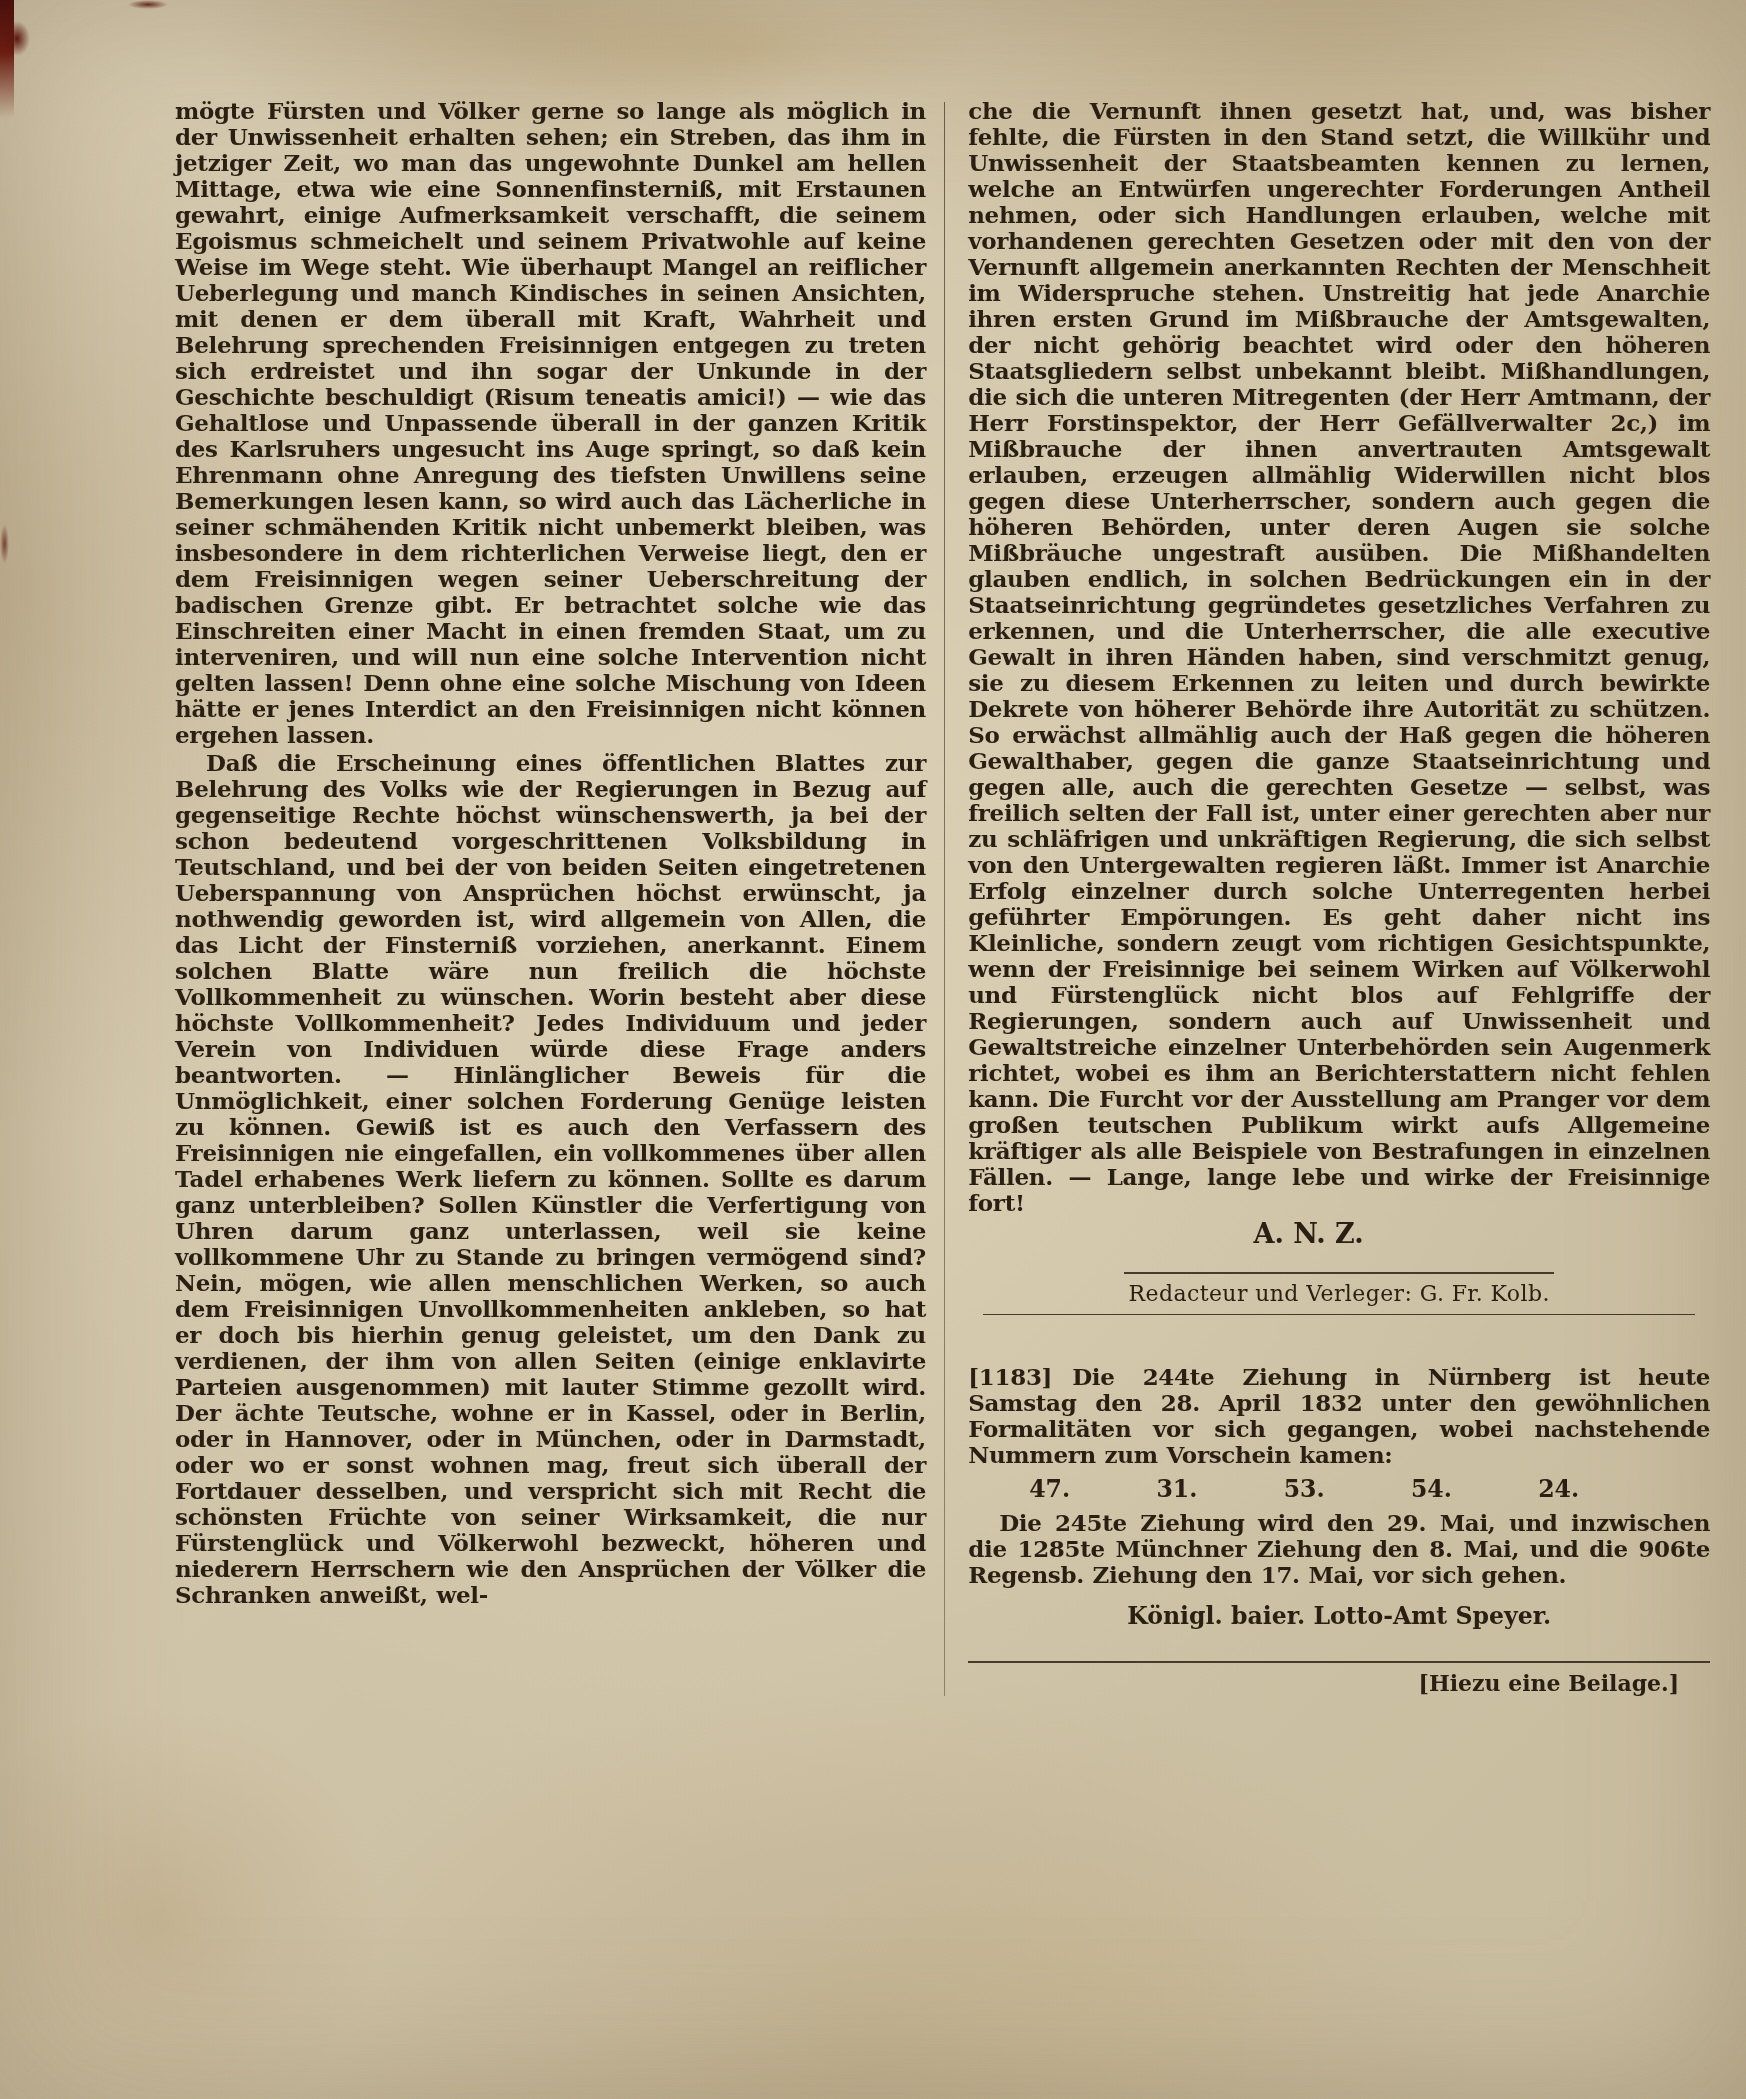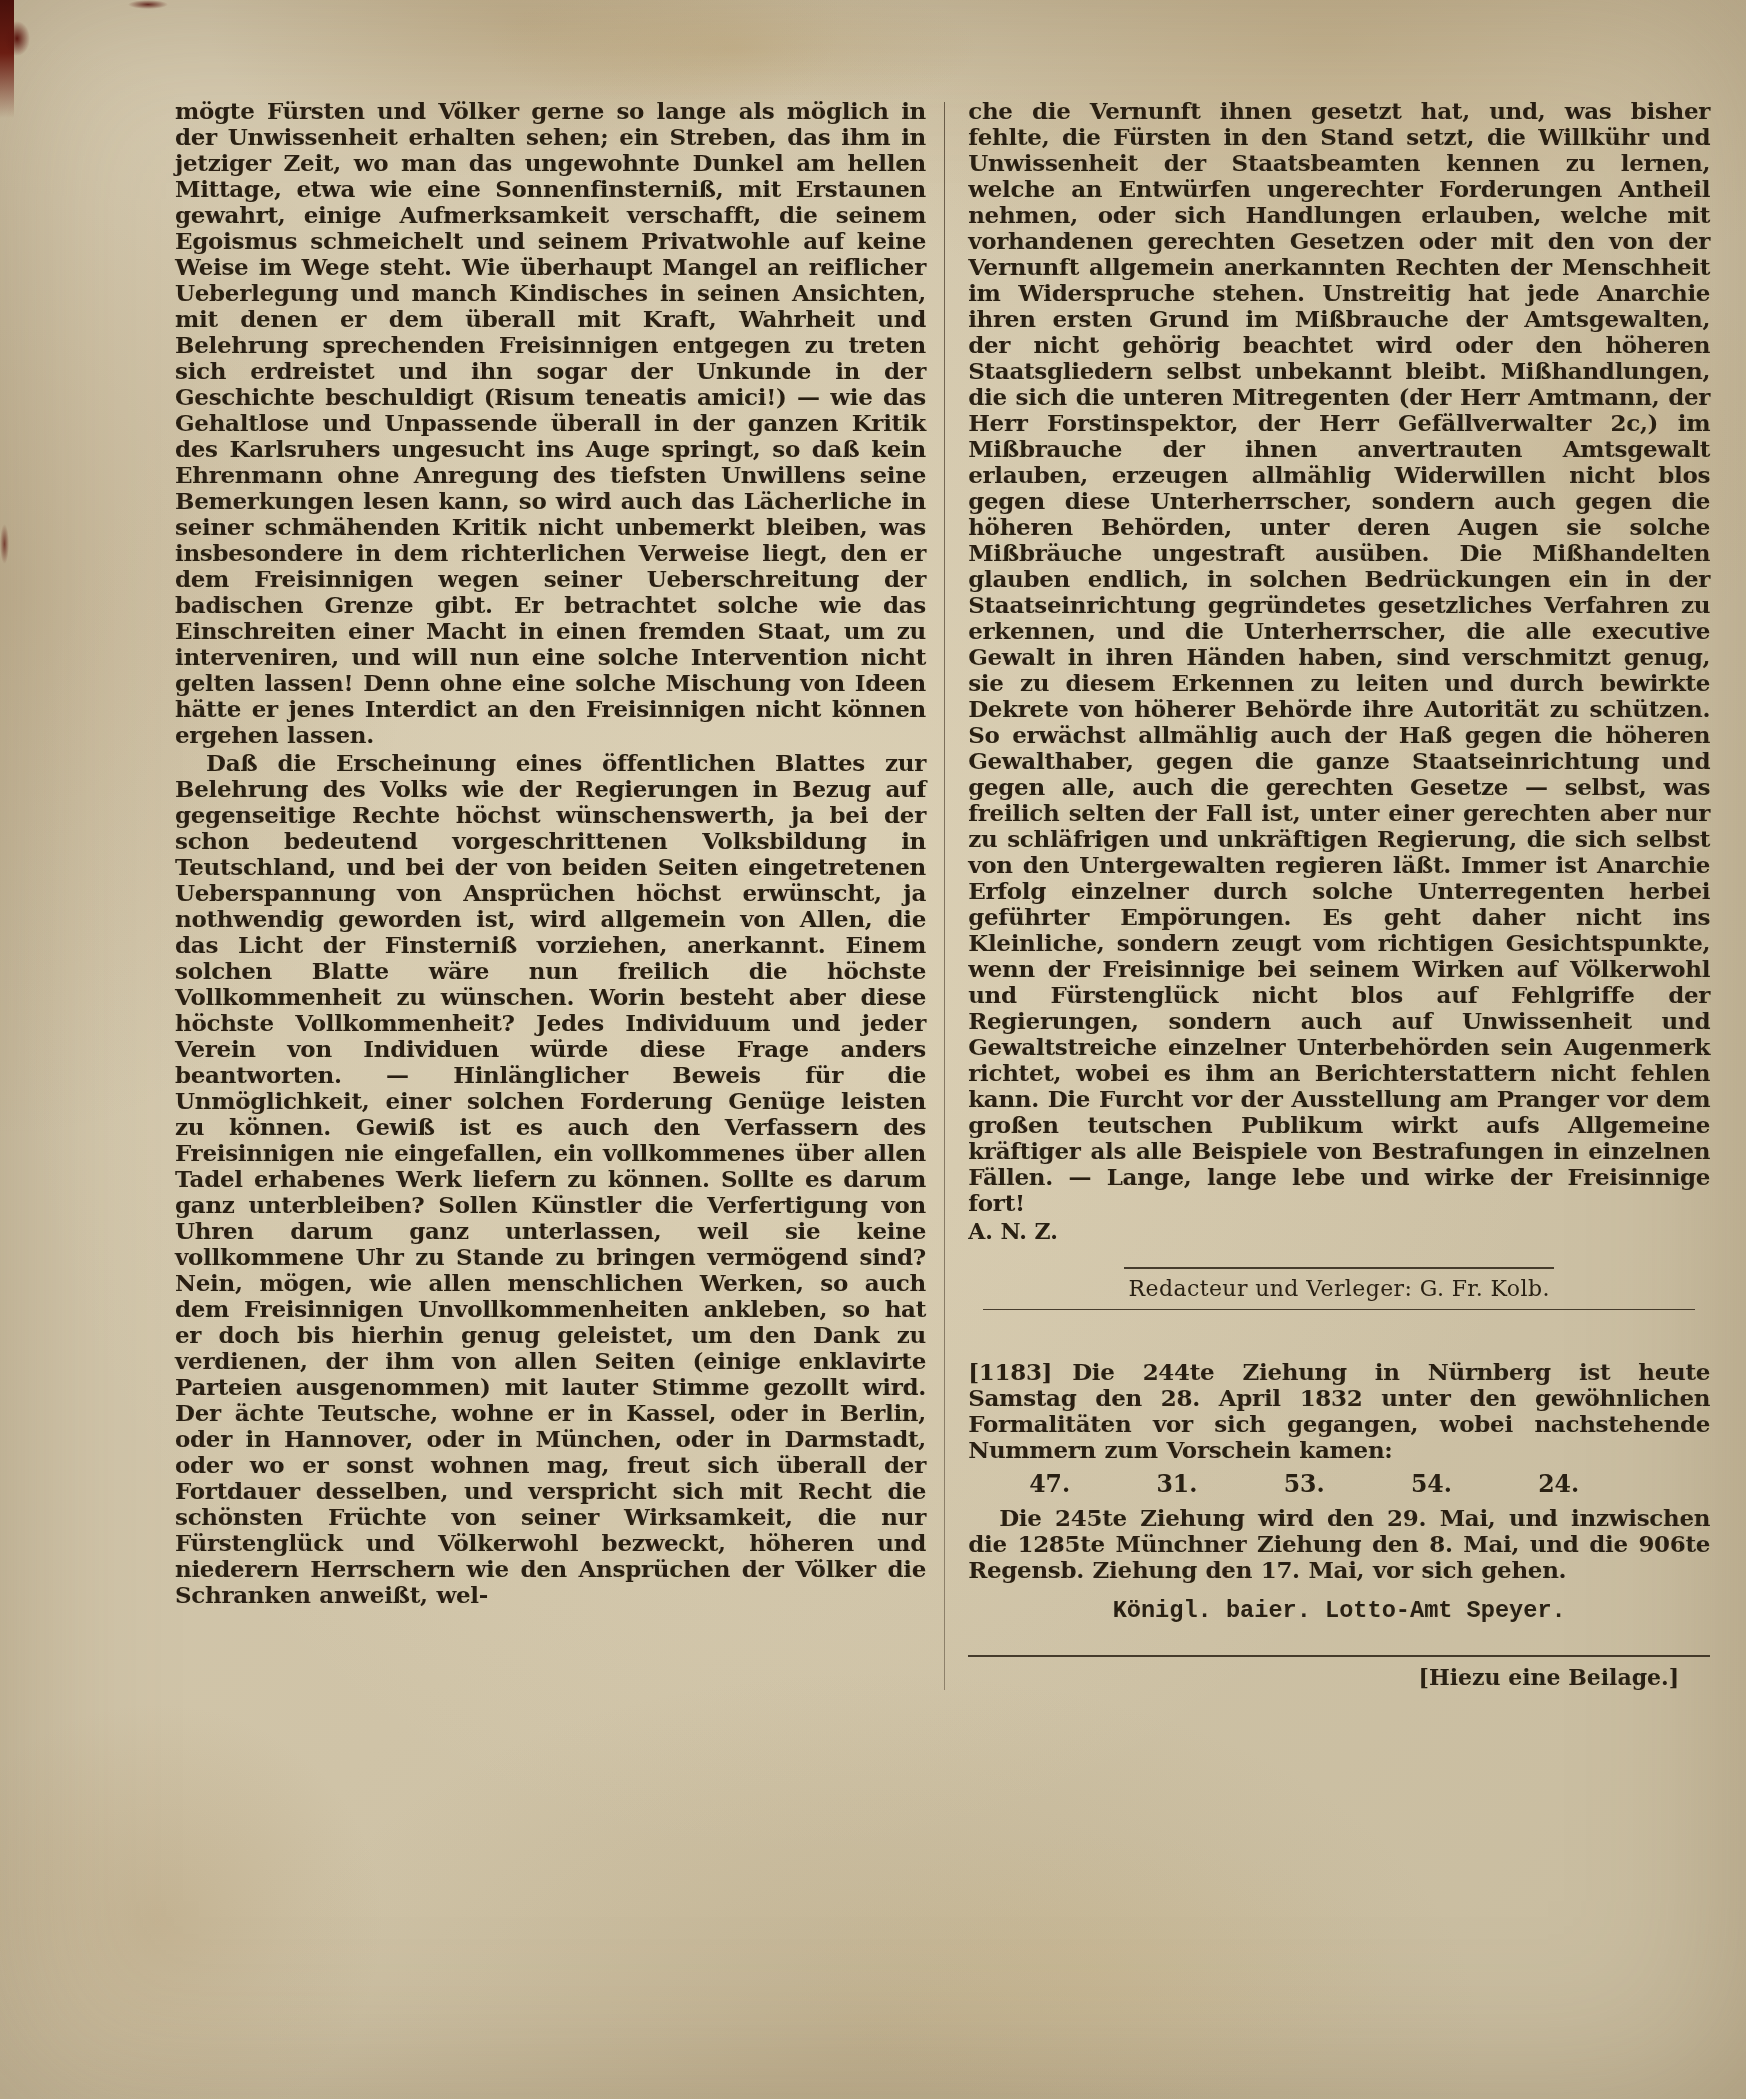--- a/index.html
+++ b/index.html
@@ -51,33 +51,33 @@
   .col-right { width:742px; }
 
   .para {
     font-size:23px; line-height:26px; font-weight:700;
     text-align:justify; letter-spacing:-0.3px; word-spacing:0.9px;
     hyphens:none; color:#291f12;
   }
   .para + .para { margin-top:1.7px; }
   .indent { text-indent:31px; }
 
-  .signature { text-align:left; padding-right:61px; font-size:22px; font-weight:700; margin-top:1.7px; }
+  .signature { text-align:center; padding-right:61px; font-size:27px; font-weight:700; margin-top:1.7px; }
 
   .imprint-block { margin-top:23px; }
   .rule { border-top:2.6px solid rgba(45,35,22,0.85); }
   .rule-short { width:58%; margin:0 auto 7px auto; }
   .imprint { text-align:center; font-size:22px; font-weight:400; letter-spacing:0.4px; }
   .rule-long { width:96%; margin:8.7px auto 0 auto; border-top-width:1.7px; }
 
   .notice { margin-top:49px; }
   .notice-ref { margin-right:20px; }
   .numbers-row { display:flex; justify-content:space-between;
     padding:7px 131px 7px 61px; font-size:23.6px; font-weight:700; }
-  .office { text-align:center; margin-top:14px; font-size:23.6px; font-weight:700;font-family:Liberation Mono, monospace; }
+  .office { text-align:center; margin-top:14px; font-size:23.6px; font-weight:700; }
   .signatory { text-align:center; margin-top:10.5px; font-size:23px; font-weight:700; letter-spacing:6.1px; }
 
   .rule-bottom { width:100%; margin-top:31px; border-top:2.6px solid rgba(45,35,22,0.85); }
   .supplement { text-align:right; padding-right:31px; margin-top:7px; font-size:22px; font-weight:700; }
 </style>
 </head>
 <body>
 
 <div class="paper"></div>
 <div class="stain stain-1"></div>

